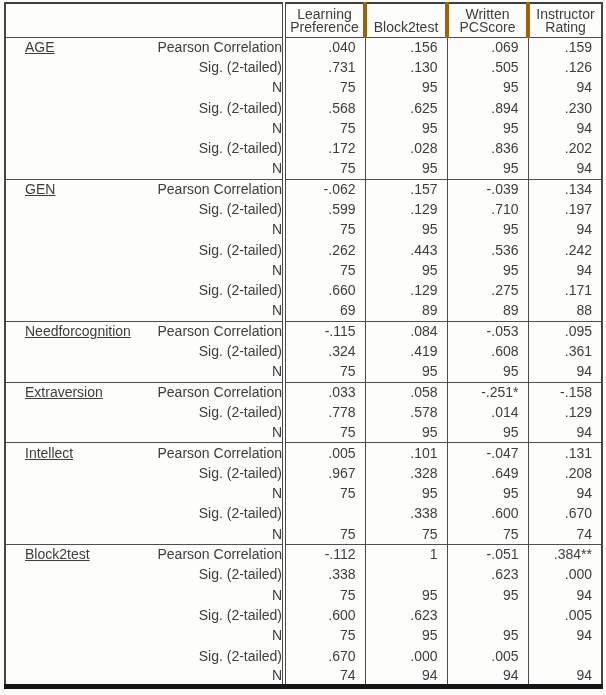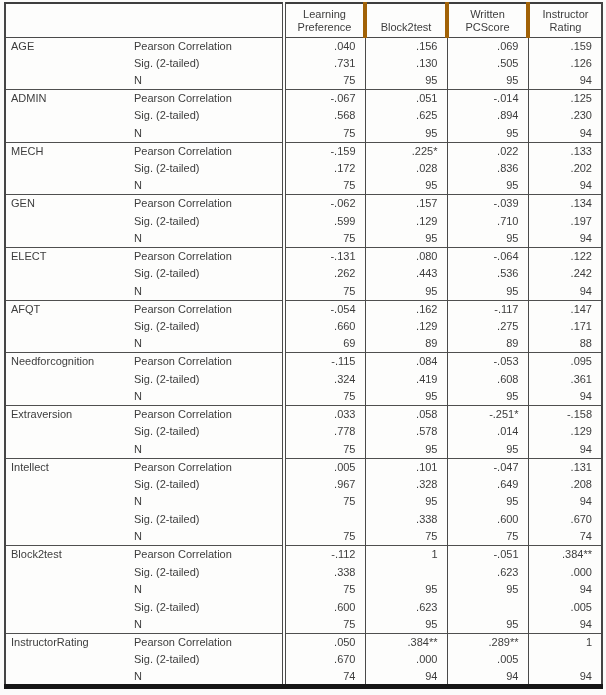--- a/index.html
+++ b/index.html
@@ -13,21 +13,21 @@
   .scan-wrap {
     position: absolute;
     left: 4px; top: 2px;
   }
   table.corr {
     border-collapse: collapse;
     table-layout: fixed;
     width: 597px; height: 687px;
     background: #fdfdfc;
     color: #3d3d3d;
-    font-size: 11px;
+    font-size: 14px;
     line-height: 13px;
     border-top: 2px solid #3e3e3e;
     border-left: 2px solid #454545;
     border-right: 2px solid #454545;
     border-bottom: 5px solid #161616;
   }
   th, td {
     padding: 0;
     font-weight: normal;
     overflow: hidden;
@@ -43,25 +43,26 @@
     line-height: 13px;
   }
   thead th + th { border-left: 4px solid #a16207; }
   thead th.dbl { border-left: 4px double #4a4a4a; }
   tbody tr { height: 16.6px; }
   tbody td.c-val { border-left: 1px solid #4a4a4a; }
   tbody td.c-val.dbl { border-left: 4px double #4a4a4a; margin-left: 11px; }
   tbody tr.block-start td { border-top: 1px solid #4f4f4f; }
   td.c-name {
     text-align: left;
-    padding-left: 5px;
+    padding-left: 19px;
     vertical-align: middle;
+    text-decoration: underline;
   }
   td.c-stat {
-    text-align: left;
+    text-align: right;
     padding-left: 3px;
     vertical-align: middle;
   }
   td.c-val {
     text-align: right;
     padding-right: 9px;
     vertical-align: middle;
   }
 </style>
 </head>
@@ -107,52 +108,36 @@
           <td class="c-val">.126</td>
         </tr>
         <tr>
           <td class="c-name"></td>
           <td class="c-stat">N</td>
           <td class="c-val dbl">75</td>
           <td class="c-val">95</td>
           <td class="c-val">95</td>
           <td class="c-val">94</td>
         </tr>
-        <tr class="block-start">
-          <td class="c-name">ADMIN</td>
-          <td class="c-stat">Pearson Correlation</td>
-          <td class="c-val dbl">-.067</td>
-          <td class="c-val">.051</td>
-          <td class="c-val">-.014</td>
-          <td class="c-val">.125</td>
-        </tr>
         <tr>
           <td class="c-name"></td>
           <td class="c-stat">Sig. (2-tailed)</td>
           <td class="c-val dbl">.568</td>
           <td class="c-val">.625</td>
           <td class="c-val">.894</td>
           <td class="c-val">.230</td>
         </tr>
         <tr>
           <td class="c-name"></td>
           <td class="c-stat">N</td>
           <td class="c-val dbl">75</td>
           <td class="c-val">95</td>
           <td class="c-val">95</td>
           <td class="c-val">94</td>
         </tr>
-        <tr class="block-start">
-          <td class="c-name">MECH</td>
-          <td class="c-stat">Pearson Correlation</td>
-          <td class="c-val dbl">-.159</td>
-          <td class="c-val">.225*</td>
-          <td class="c-val">.022</td>
-          <td class="c-val">.133</td>
-        </tr>
         <tr>
           <td class="c-name"></td>
           <td class="c-stat">Sig. (2-tailed)</td>
           <td class="c-val dbl">.172</td>
           <td class="c-val">.028</td>
           <td class="c-val">.836</td>
           <td class="c-val">.202</td>
         </tr>
         <tr>
           <td class="c-name"></td>
@@ -179,52 +164,36 @@
           <td class="c-val">.197</td>
         </tr>
         <tr>
           <td class="c-name"></td>
           <td class="c-stat">N</td>
           <td class="c-val dbl">75</td>
           <td class="c-val">95</td>
           <td class="c-val">95</td>
           <td class="c-val">94</td>
         </tr>
-        <tr class="block-start">
-          <td class="c-name">ELECT</td>
-          <td class="c-stat">Pearson Correlation</td>
-          <td class="c-val dbl">-.131</td>
-          <td class="c-val">.080</td>
-          <td class="c-val">-.064</td>
-          <td class="c-val">.122</td>
-        </tr>
         <tr>
           <td class="c-name"></td>
           <td class="c-stat">Sig. (2-tailed)</td>
           <td class="c-val dbl">.262</td>
           <td class="c-val">.443</td>
           <td class="c-val">.536</td>
           <td class="c-val">.242</td>
         </tr>
         <tr>
           <td class="c-name"></td>
           <td class="c-stat">N</td>
           <td class="c-val dbl">75</td>
           <td class="c-val">95</td>
           <td class="c-val">95</td>
           <td class="c-val">94</td>
         </tr>
-        <tr class="block-start">
-          <td class="c-name">AFQT</td>
-          <td class="c-stat">Pearson Correlation</td>
-          <td class="c-val dbl">-.054</td>
-          <td class="c-val">.162</td>
-          <td class="c-val">-.117</td>
-          <td class="c-val">.147</td>
-        </tr>
         <tr>
           <td class="c-name"></td>
           <td class="c-stat">Sig. (2-tailed)</td>
           <td class="c-val dbl">.660</td>
           <td class="c-val">.129</td>
           <td class="c-val">.275</td>
           <td class="c-val">.171</td>
         </tr>
         <tr>
           <td class="c-name"></td>
@@ -354,28 +323,20 @@
           <td class="c-val"></td>
           <td class="c-val">.005</td>
         </tr>
         <tr>
           <td class="c-name"></td>
           <td class="c-stat">N</td>
           <td class="c-val dbl">75</td>
           <td class="c-val">95</td>
           <td class="c-val">95</td>
           <td class="c-val">94</td>
-        </tr>
-        <tr class="block-start">
-          <td class="c-name">InstructorRating</td>
-          <td class="c-stat">Pearson Correlation</td>
-          <td class="c-val dbl">.050</td>
-          <td class="c-val">.384**</td>
-          <td class="c-val">.289**</td>
-          <td class="c-val">1</td>
         </tr>
         <tr>
           <td class="c-name"></td>
           <td class="c-stat">Sig. (2-tailed)</td>
           <td class="c-val dbl">.670</td>
           <td class="c-val">.000</td>
           <td class="c-val">.005</td>
           <td class="c-val"></td>
         </tr>
         <tr>

